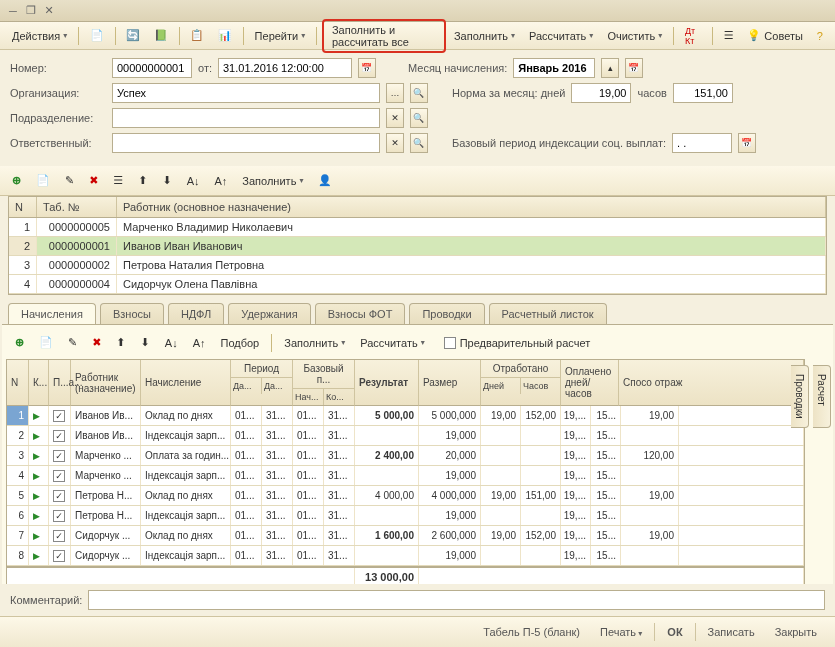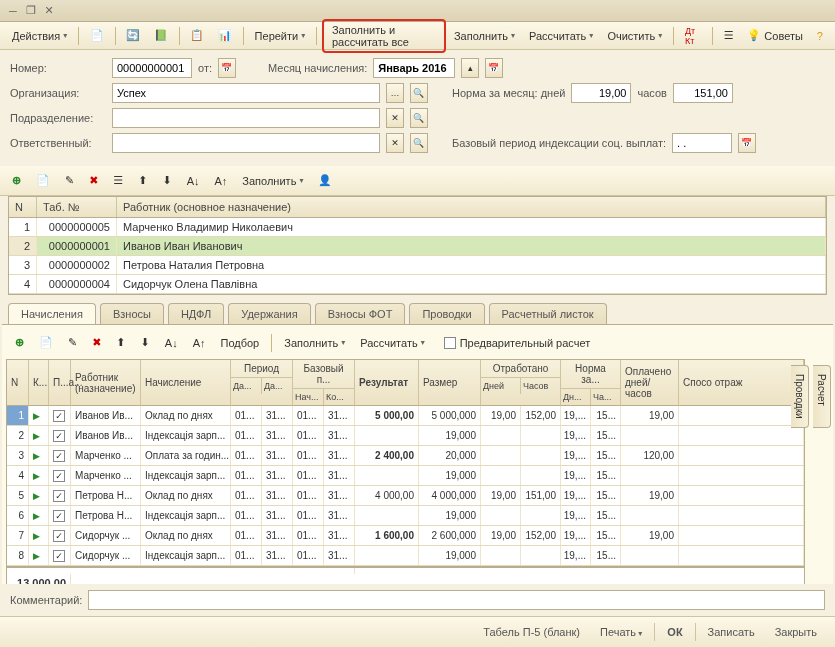--- a/index.html
+++ b/index.html
@@ -49,21 +49,21 @@
 .dg-h-sub { display: flex; }
 .dg-h-sub > span { flex: 1; padding: 3px 2px; border-right: 1px solid #cfc4a0; font-size: 9px; }
 .dg-h-sub > span:last-child { border-right: none; }
 .dg-h-single { padding: 3px 4px; display: flex; align-items: center; height: 100%; }
 
 .dg-body { }
 .dg-row { display: flex; border-bottom: 1px solid #e3dabb; height: 20px; }
 .dg-row > div { border-right: 1px solid #eee4c8; padding: 2px 4px; font-size: 10px; white-space: nowrap; overflow: hidden; display: flex; align-items: center; }
 .dg-row.sel > div:first-child { background: #7aa5d2; color: #fff; }
 
-.dg-total { display: flex; border-top: 2px solid #b8ae8f; font-weight: bold; height: 22px; flex-direction: column; }
+.dg-total { display: flex; border-top: 2px solid #b8ae8f; font-weight: bold; height: 22px; }
 .dg-total > div { padding: 3px 4px; border-right: 1px solid #eee4c8; }
 
 .side-tabs { position: absolute; right: 2px; top: 40px; writing-mode: vertical-rl; display: flex; flex-direction: column; gap: 4px; }
 .side-tab { padding: 8px 3px; background: linear-gradient(90deg,#ede3c5,#f7f1dc); border: 1px solid #b8ae8f; border-left: none; border-radius: 0 4px 4px 0; font-size: 10px; cursor: pointer; }
 
 .scrollbar-h { height: 16px; background: #ede3c5; border-top: 1px solid #cfc4a0; display: flex; align-items: center; }
 .sb-btn { width: 16px; height: 14px; background: linear-gradient(#fdf8e8,#e3d9b8); border: 1px solid #b8ae8f; display: flex; align-items: center; justify-content: center; font-size: 8px; cursor: pointer; }
 .sb-track { flex: 1; height: 14px; background: #e8dec0; }
 .sb-thumb { width: 60px; height: 12px; background: linear-gradient(#fdf8e8,#ddd3b5); border: 1px solid #b8ae8f; margin: 1px; }
 
@@ -113,20 +113,21 @@
   <span class="tb-btn">☰</span>
   <span class="tb-btn">💡<span>Советы</span></span>
   <span class="tb-btn" style="color:#d4a017">?</span>
 </div>
 
 <div class="form-area">
   <div class="form-row">
     <span class="form-label" style="width:96px">Номер:</span>
     <input class="form-input" style="width: 80px;" value="00000000001">
     <span class="form-label">от:</span>
+    <input class="form-input" style="width: 134px;" value="31.01.2016 12:00:00">
     <span class="input-btn">📅</span>
     <span style="width:20px"></span>
     <span class="form-label">Месяц начисления:</span>
     <input class="form-input" style="width: 82px; font-weight: bold;" value="Январь 2016">
     <span class="input-btn">▴</span>
     <span class="input-btn">📅</span>
   </div>
   <div class="form-row">
     <span class="form-label" style="width:96px">Организация:</span>
     <input class="form-input" style="width: 268px;" value="Успех">
@@ -272,27 +273,20 @@
       <div style="width:62px">
           <div class="dg-h-single">Размер</div>
         </div>
       <div style="width:80px">
         <div class="dg-h-top">Отработано</div>
         <div class="dg-h-sub">
             <span>Дней</span>
             <span>Часов</span>
           </div>
       </div>
-      <div style="width:60px">
-        <div class="dg-h-top">Норма за...</div>
-        <div class="dg-h-sub">
-            <span>Дн...</span>
-            <span>Ча...</span>
-          </div>
-      </div>
       <div style="width:58px">
           <div class="dg-h-single">Оплачено дней/часов</div>
         </div>
       <div style="flex:1">
           <div class="dg-h-single">Спосо отраж</div>
         </div>
     </div>
     <div class="dg-body" id="dg-body">
         <div class="dg-row sel">
           <div style="width:22px;justify-content:flex-end">1</div>

